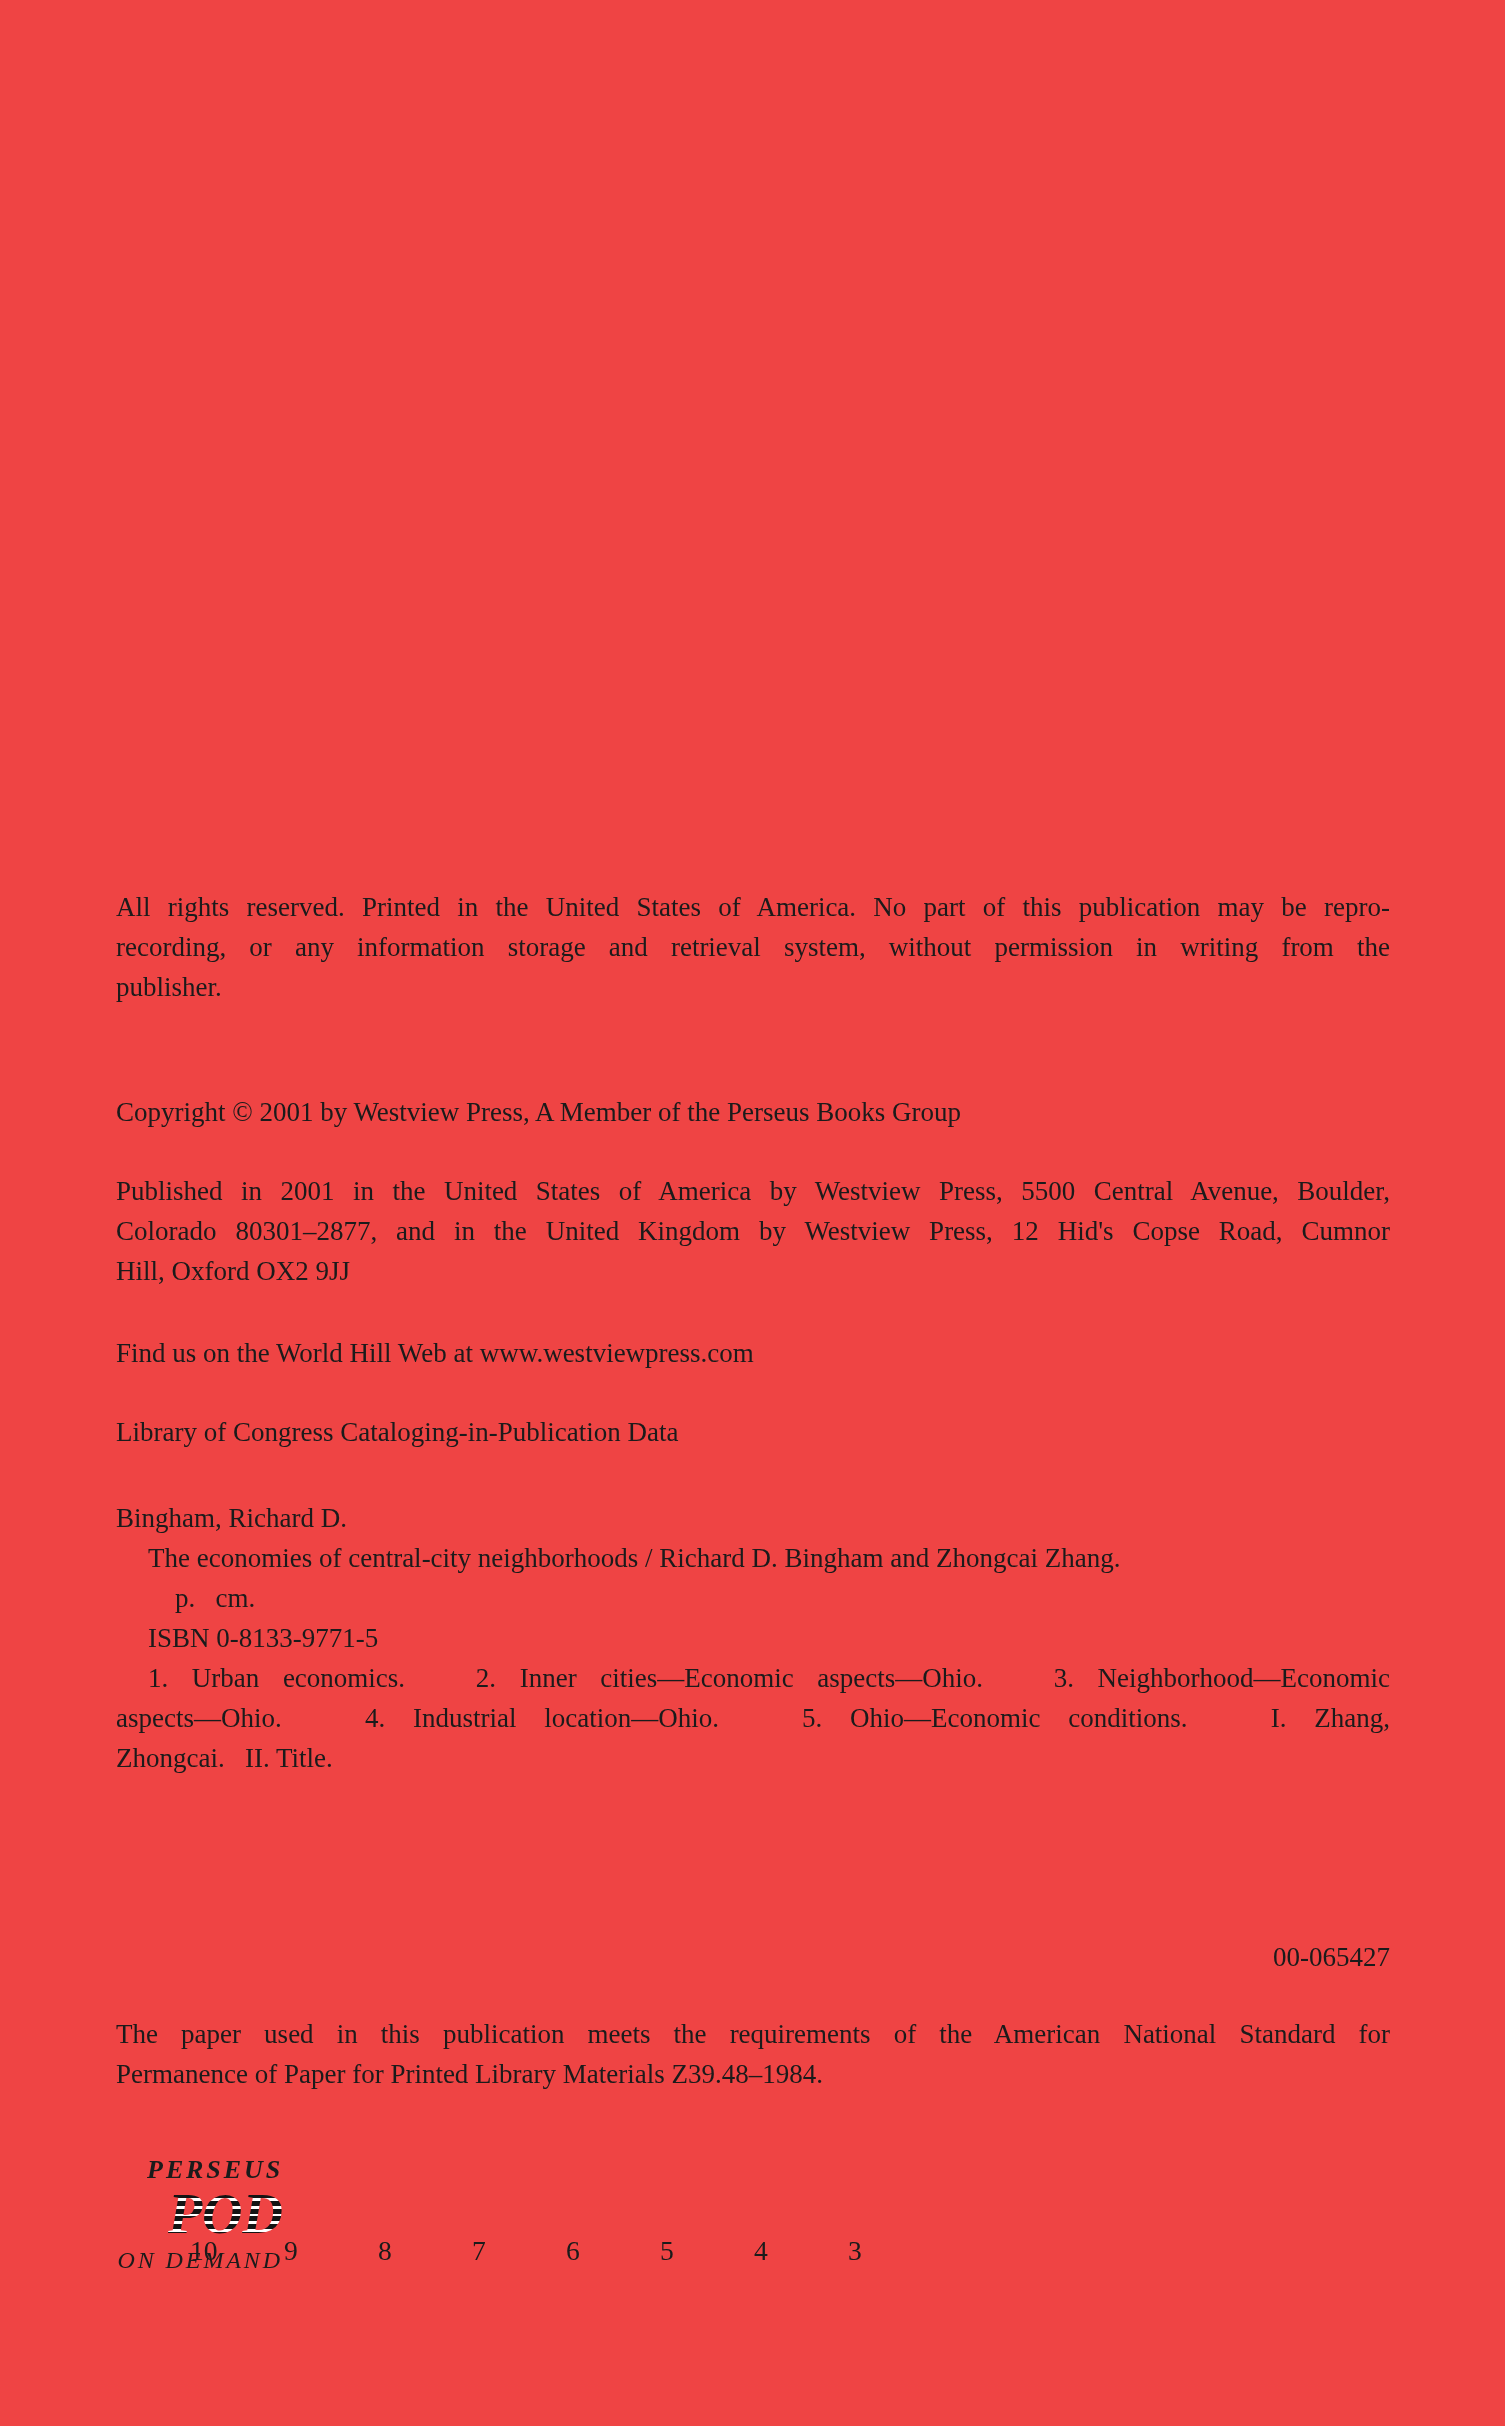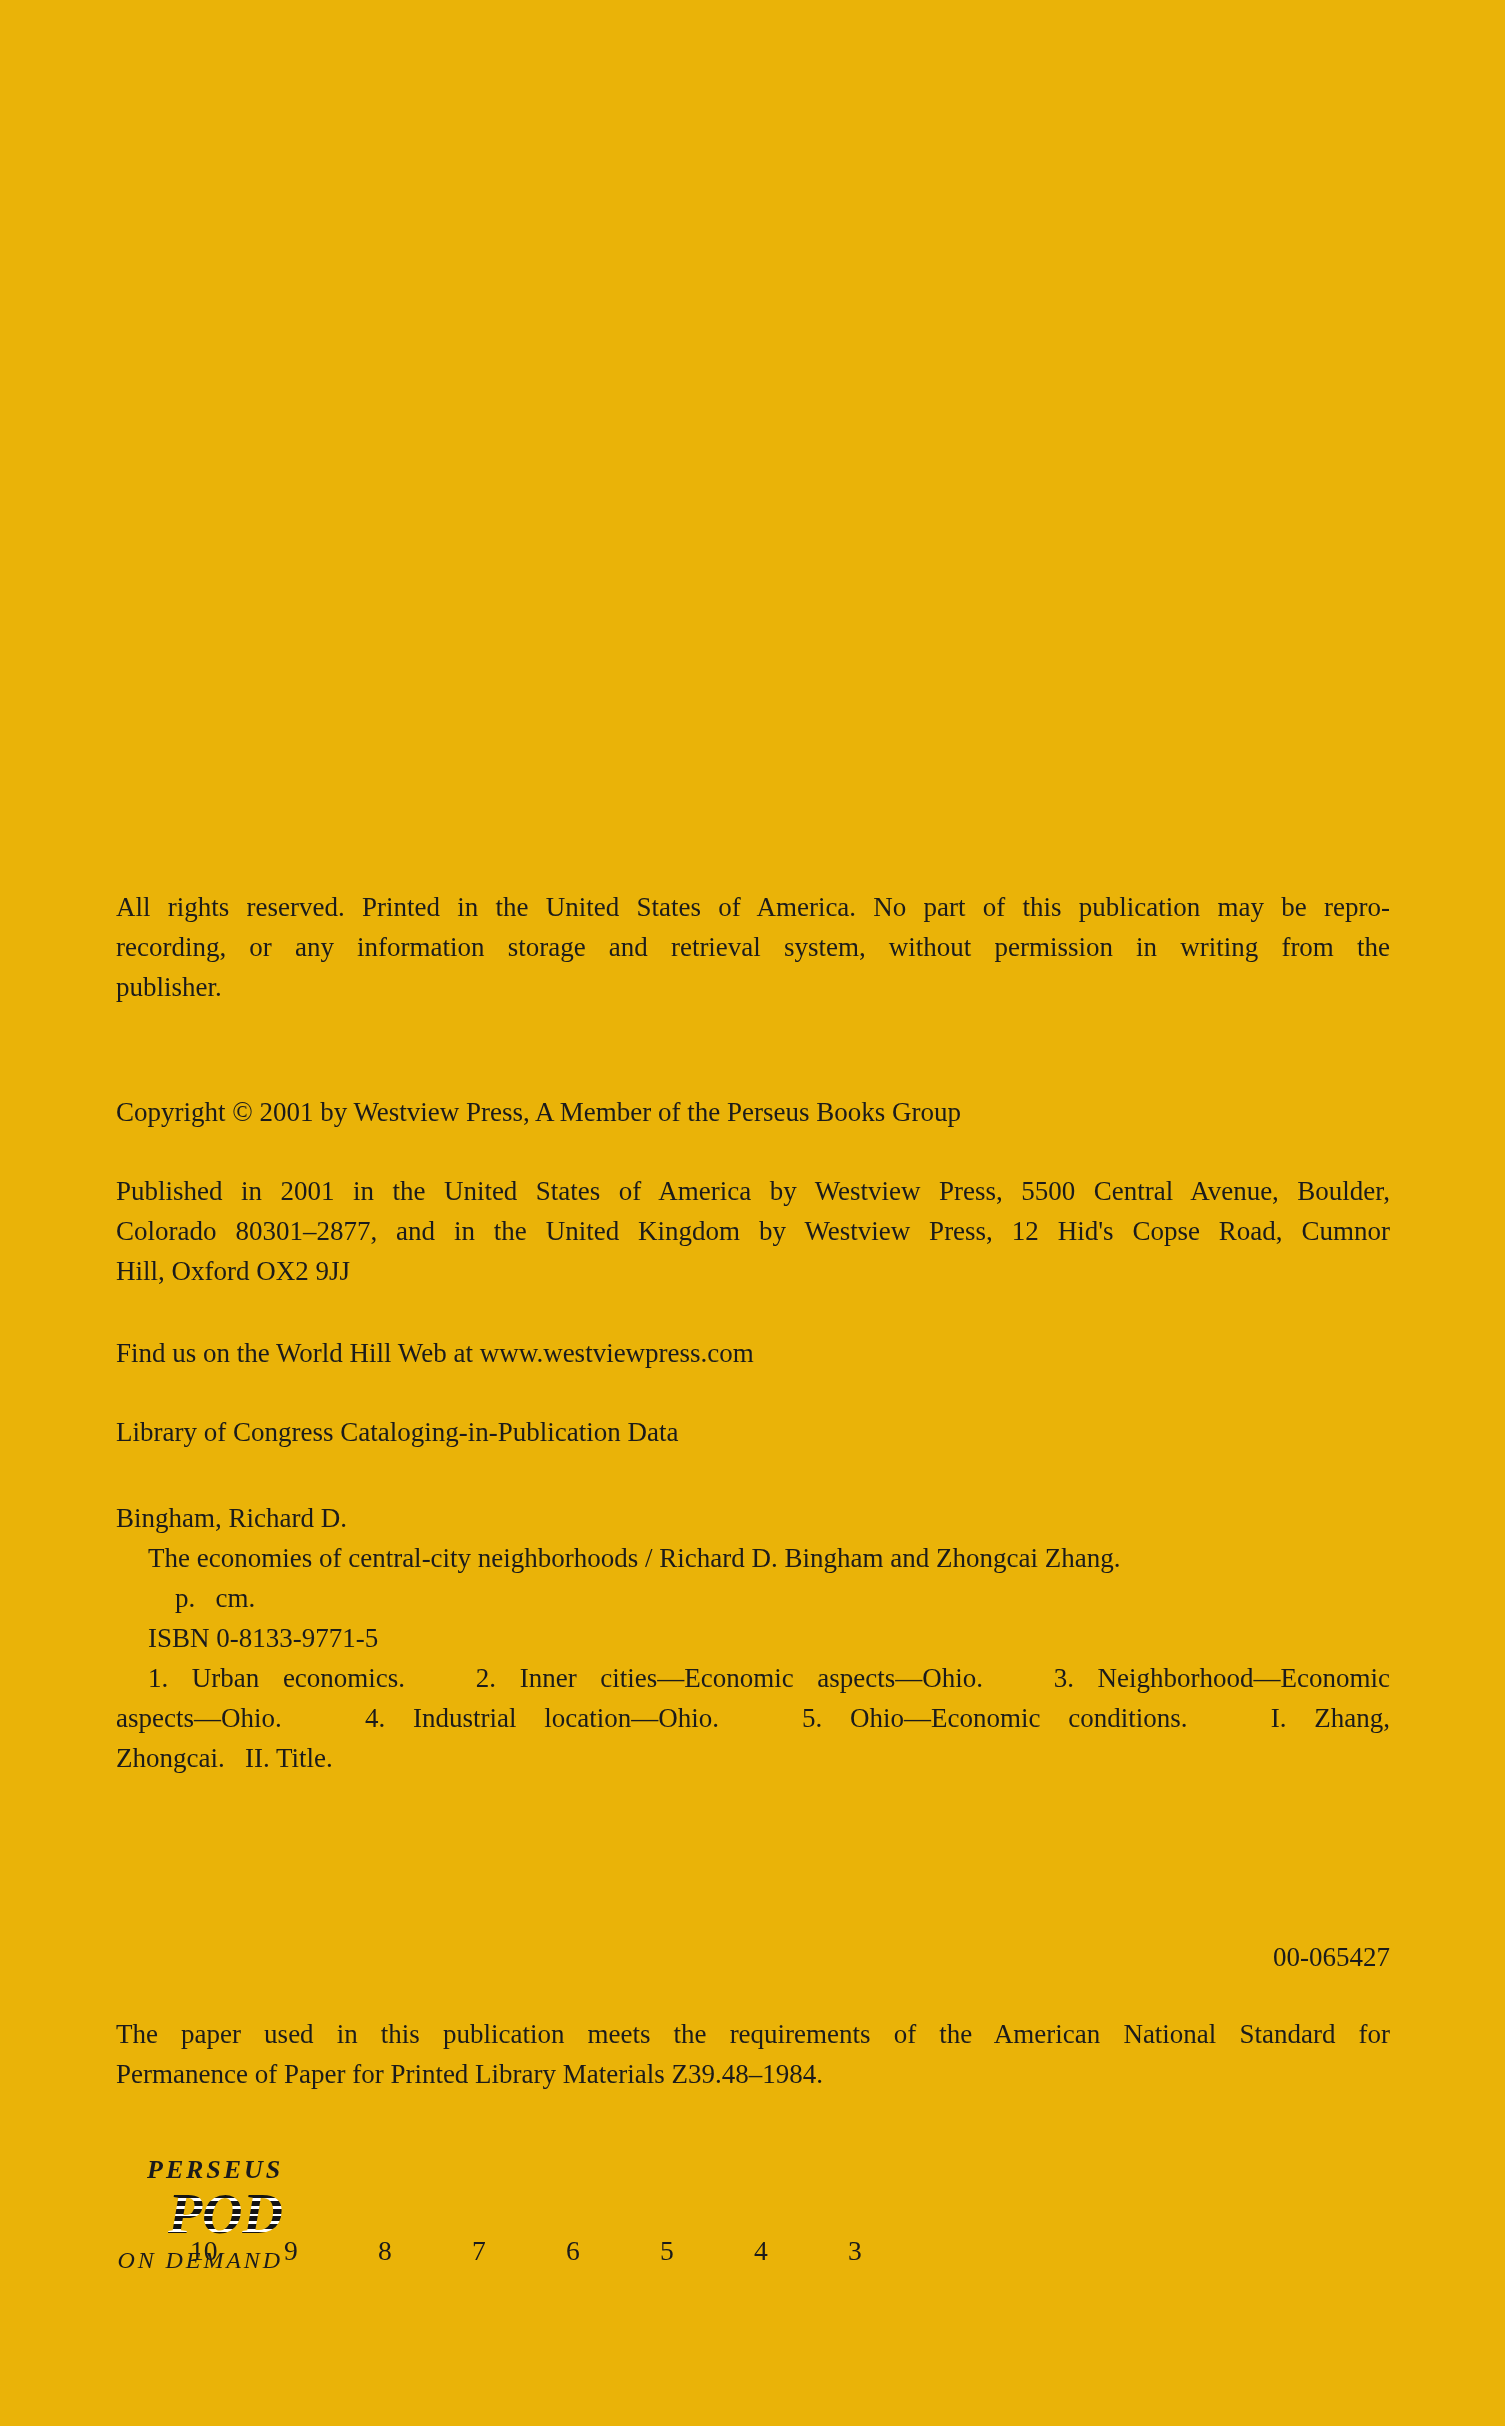--- a/index.html
+++ b/index.html
@@ -1,19 +1,19 @@
 <!DOCTYPE html>
 <html style="font-size:15px"><head>
 <meta charset="utf-8">
 <style>
   html,body { margin:0; padding:0; background:#e8e8e8; }
   .page {
     position:relative;
     width:1506px; height:2426px;
-    background:#eab308;
+    background:#ef4444;
     font-family:"Liberation Serif","DejaVu Serif",serif;
     color:#1b1b1b;
     overflow:hidden;
   }
   .content {
     position:absolute; left:116px; top:0; width:1274px; height:100%;
   }
   .block { position:absolute; left:0; width:100%; }
   .line {
     font-size:27px; line-height:40px;

